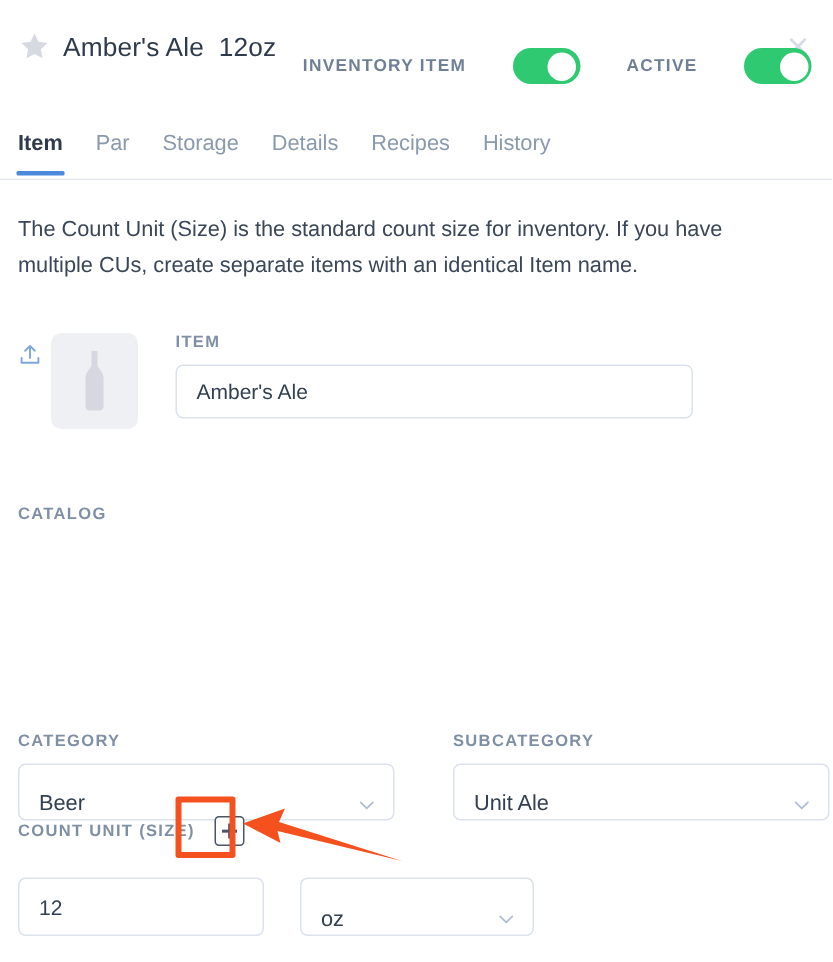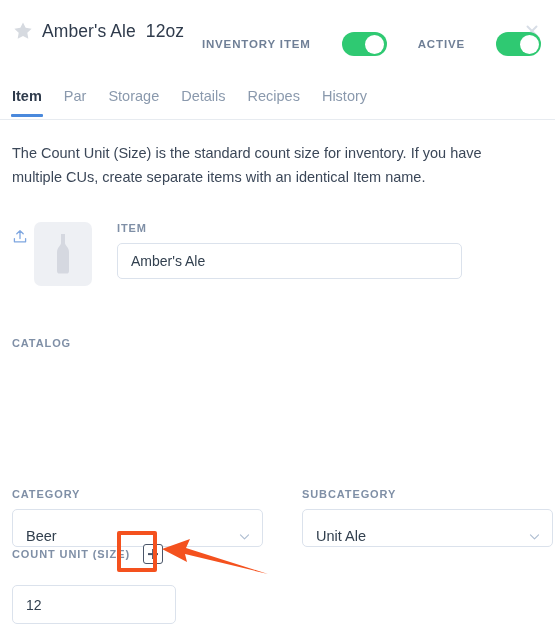--- a/index.html
+++ b/index.html
@@ -393,15 +393,21 @@
     <span class="cu-label">COUNT UNIT (SIZE)</span>
     <div class="plus-btn"></div>
   </div>
   <div class="highlight-box"></div>
   <svg class="arrow-annotation" viewBox="0 0 110 46">
     <path d="M2 17 L30 7 L26 16 L108 42 L25 22 L27 30 Z" fill="#f4511e"></path>
   </svg>
 
   <div class="cu-inputs">
     <div class="text-input w-num">12</div>
+    <div class="select-input w-unit">
+      <span>oz</span>
+      <svg class="chevron" viewBox="0 0 16 16">
+        <path d="M3 6l5 5 5-5" stroke="#aebdd1" stroke-width="1.4" fill="none" stroke-linecap="round" stroke-linejoin="round"></path>
+      </svg>
+    </div>
   </div>
 
 </div>
 
 </body></html>

